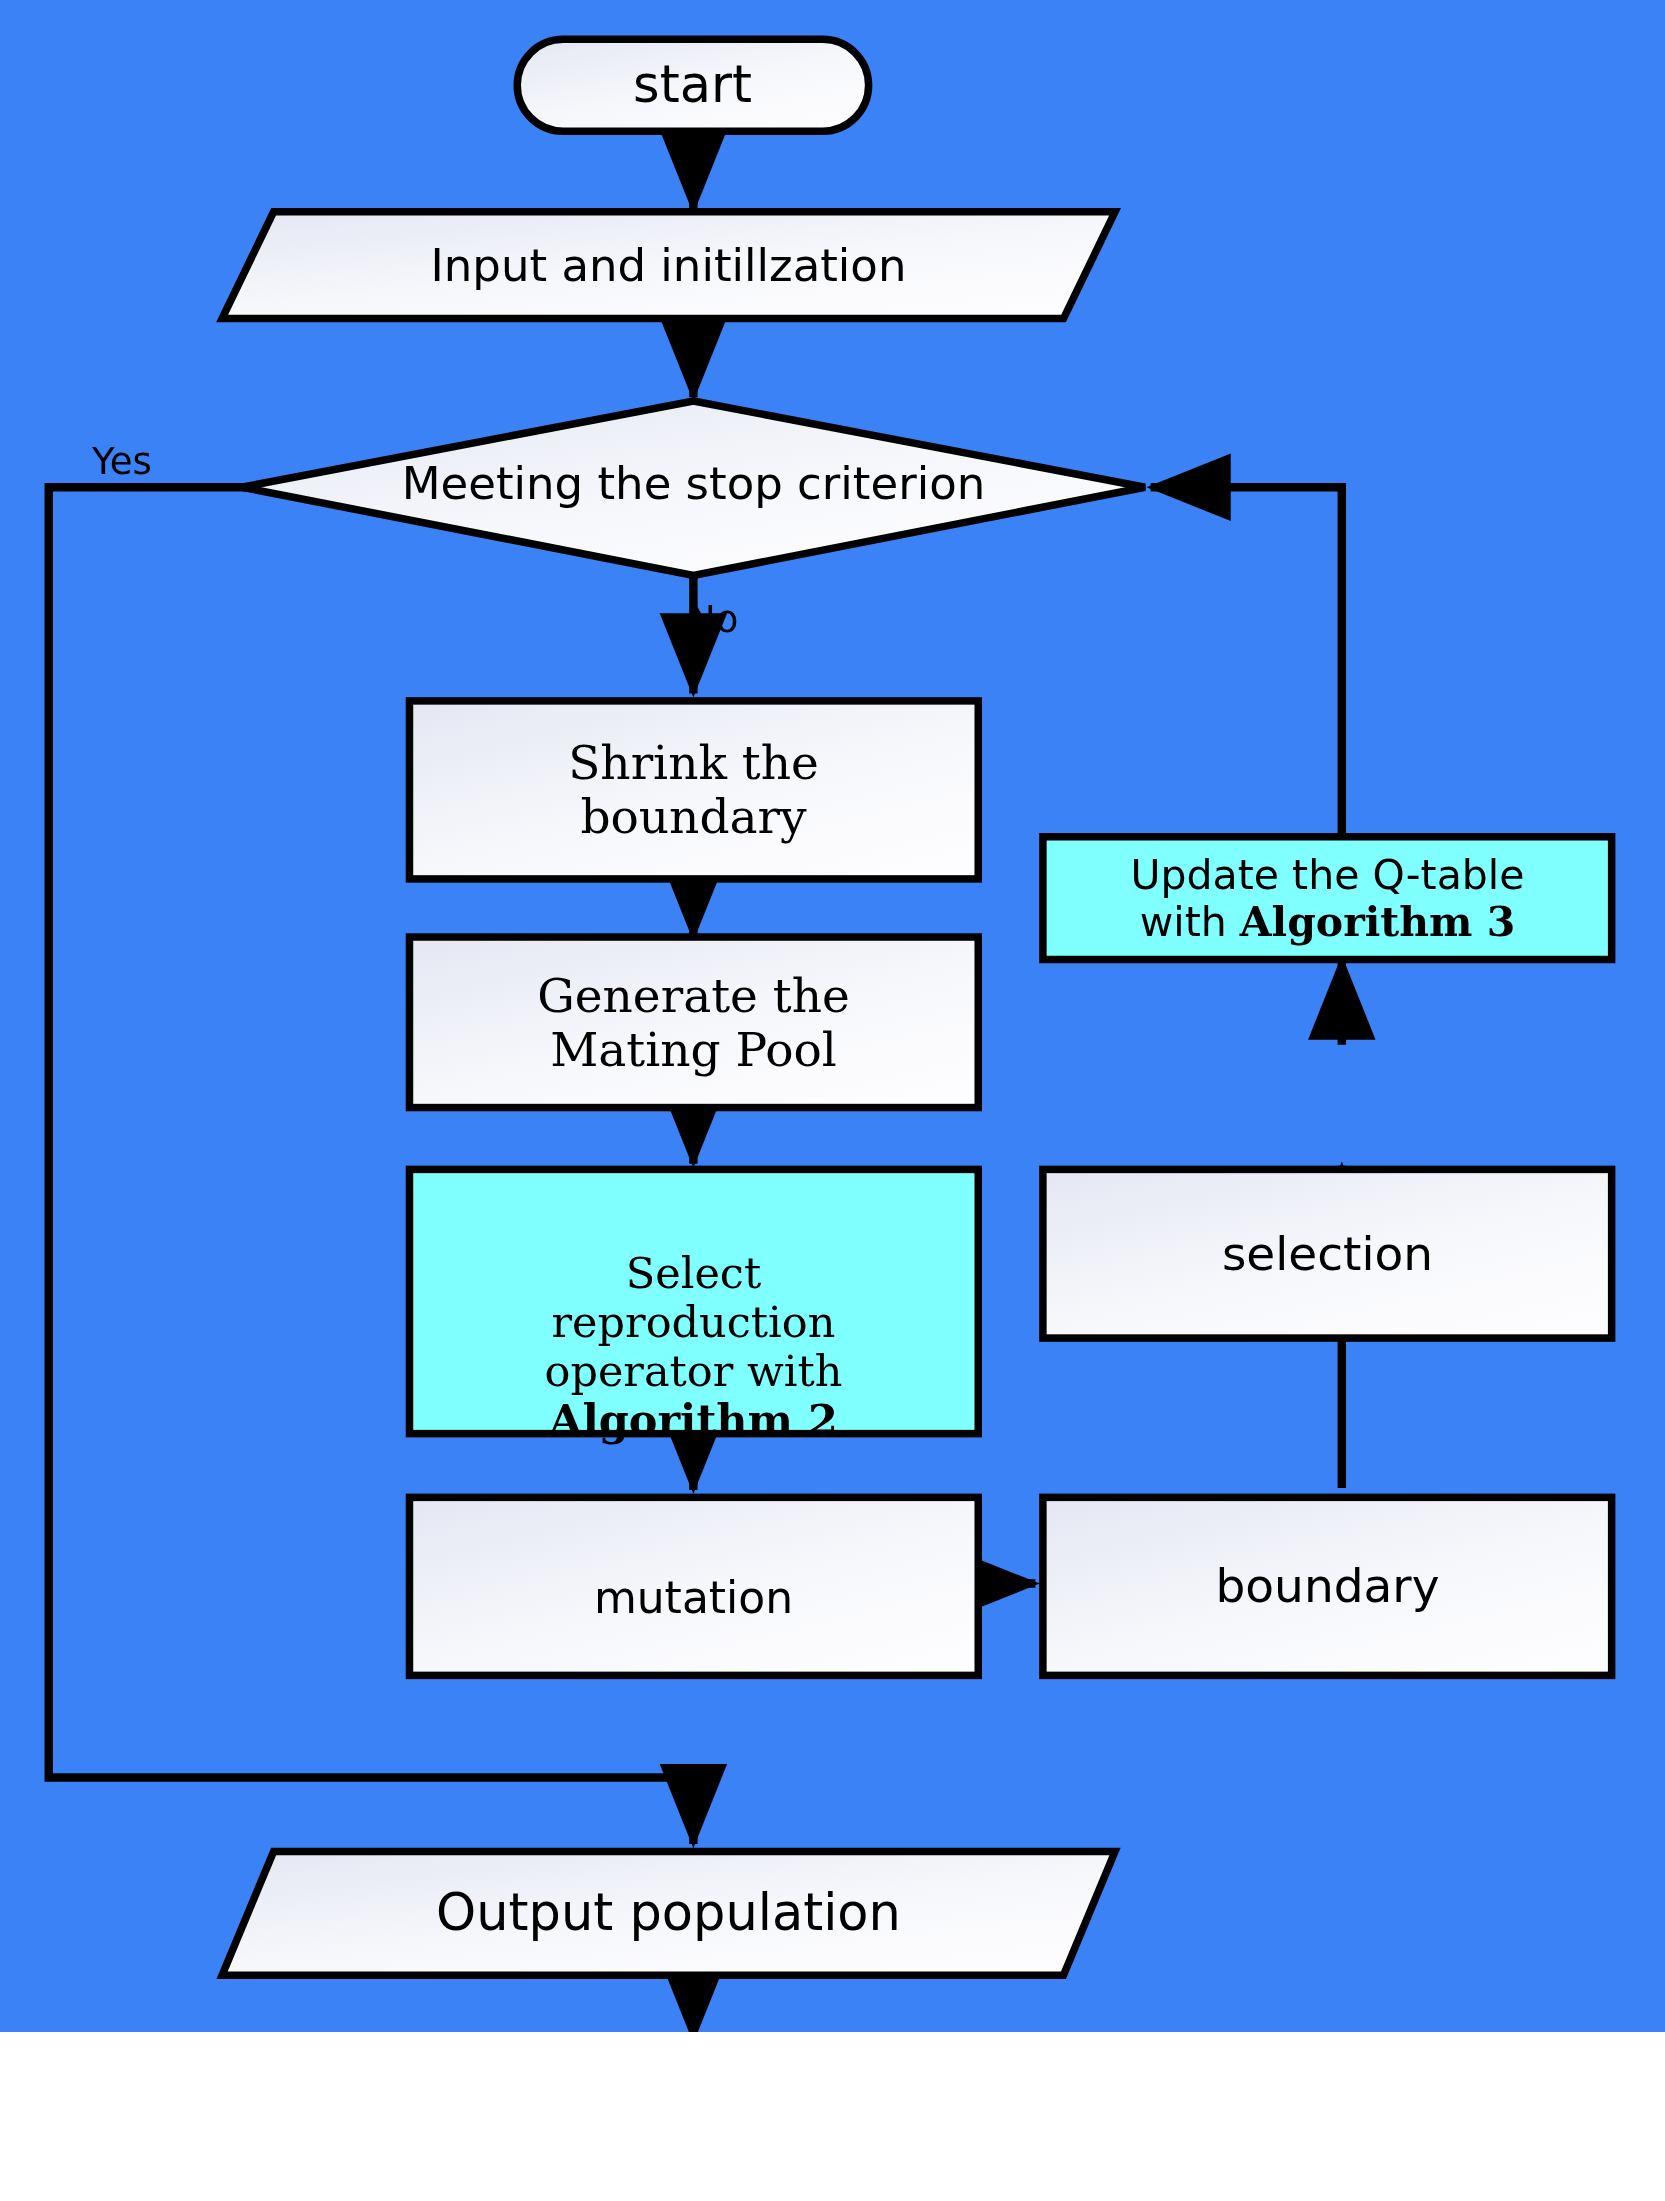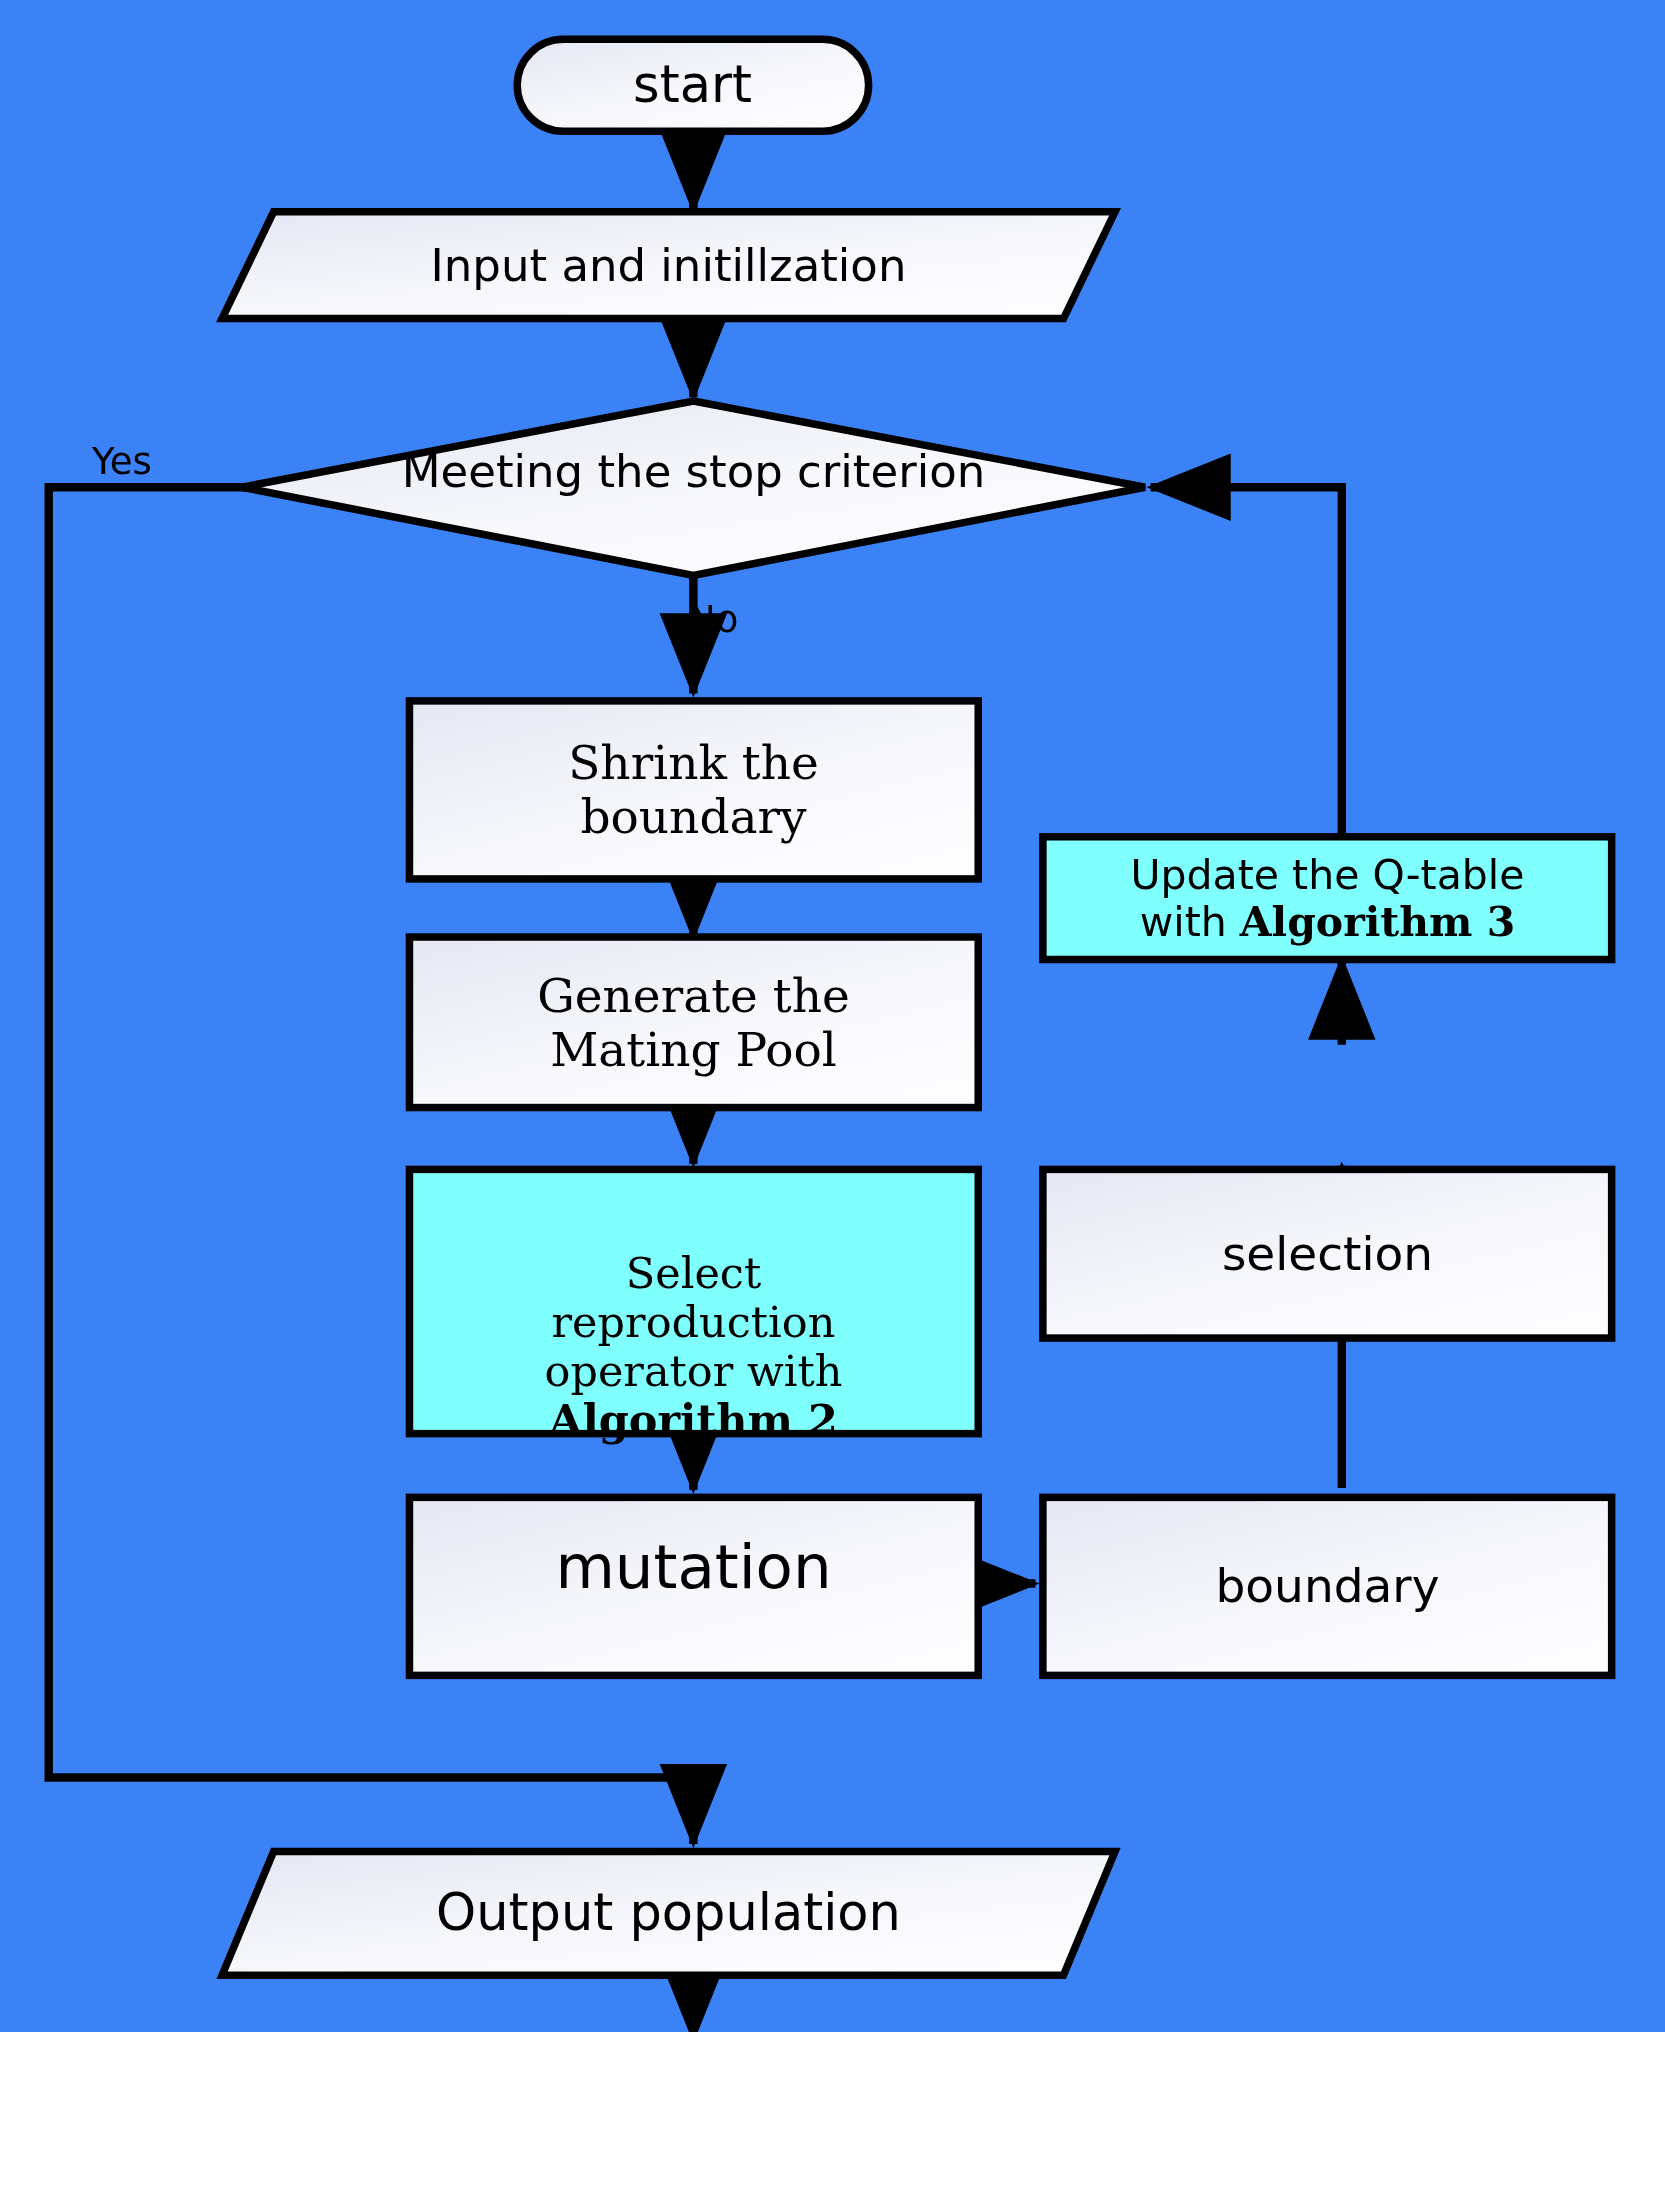--- a/index.html
+++ b/index.html
@@ -123,40 +123,40 @@
       <polygon points="292,1976 1190,1976 1135,2108 237,2108" fill="url(#nodeGrad)"></polygon>
 
       <rect x="552" y="2182" width="375" height="104" rx="52" ry="52" fill="url(#nodeGrad)"></rect>
     </g>
   </svg>
 
   <div class="node-label sans" style="left:517px; top:39px; width:351px; height:92px; font-size:51px;">start</div>
 
   <div class="node-label sans" style="left:222px; top:212px; width:893px; height:107px; font-size:45px;">Input and initillzation</div>
 
-  <div class="node-label sans" style="left:242px; top:432px; width:903px; height:79px; font-size:45px;">Meeting the stop criterion</div>
+  <div class="node-label sans" style="left:242px; top:444px; width:903px; height:79px; font-size:45px;">Meeting the stop criterion</div>
 
   <div class="edge-label" style="left:92px; top:440px;">Yes</div>
 
   <div class="edge-label" style="left:688px; top:598px;">No</div>
 
   <div class="node-label serif" style="left:409px; top:701px; width:569px; height:178px; font-size:47px;">Shrink the
 boundary</div>
 
   <div class="node-label serif" style="left:409px; top:937px; width:569px; height:171px; font-size:47px;">Generate the
 Mating Pool</div>
 
   <div class="node-label serif" style="left:409px; top:1215px; width:569px; height:264px; font-size:43px; flex-direction:column;">
     <span class="mixed-line">Select</span>
     <span class="mixed-line">reproduction</span>
     <span class="mixed-line">operator with</span>
     <span class="mixed-line bold-serif">Algorithm 2</span>
   </div>
 
-  <div class="node-label sans" style="left:409px; top:1478px; width:569px; height:178px; font-size:61px;text-align:right;">mutation</div>
+  <div class="node-label sans" style="left:409px; top:1509px; width:569px; height:178px; font-size:44px;text-align:right;">mutation</div>
 
   <div class="node-label sans" style="left:1043px; top:1497px; width:569px; height:178px; font-size:47px;">boundary</div>
 
   <div class="node-label sans" style="left:1043px; top:1169px; width:569px; height:169px; font-size:47px;text-align:right;">selection</div>
 
   <div class="node-label" style="left:1043px; top:837px; width:569px; height:123px; font-size:41px; flex-direction:column;">
     <span class="mixed-line sans">Update the Q-table</span>
     <span class="mixed-line"><span class="sans">with </span><span class="bold-serif">Algorithm 3</span></span>
   </div>
 

